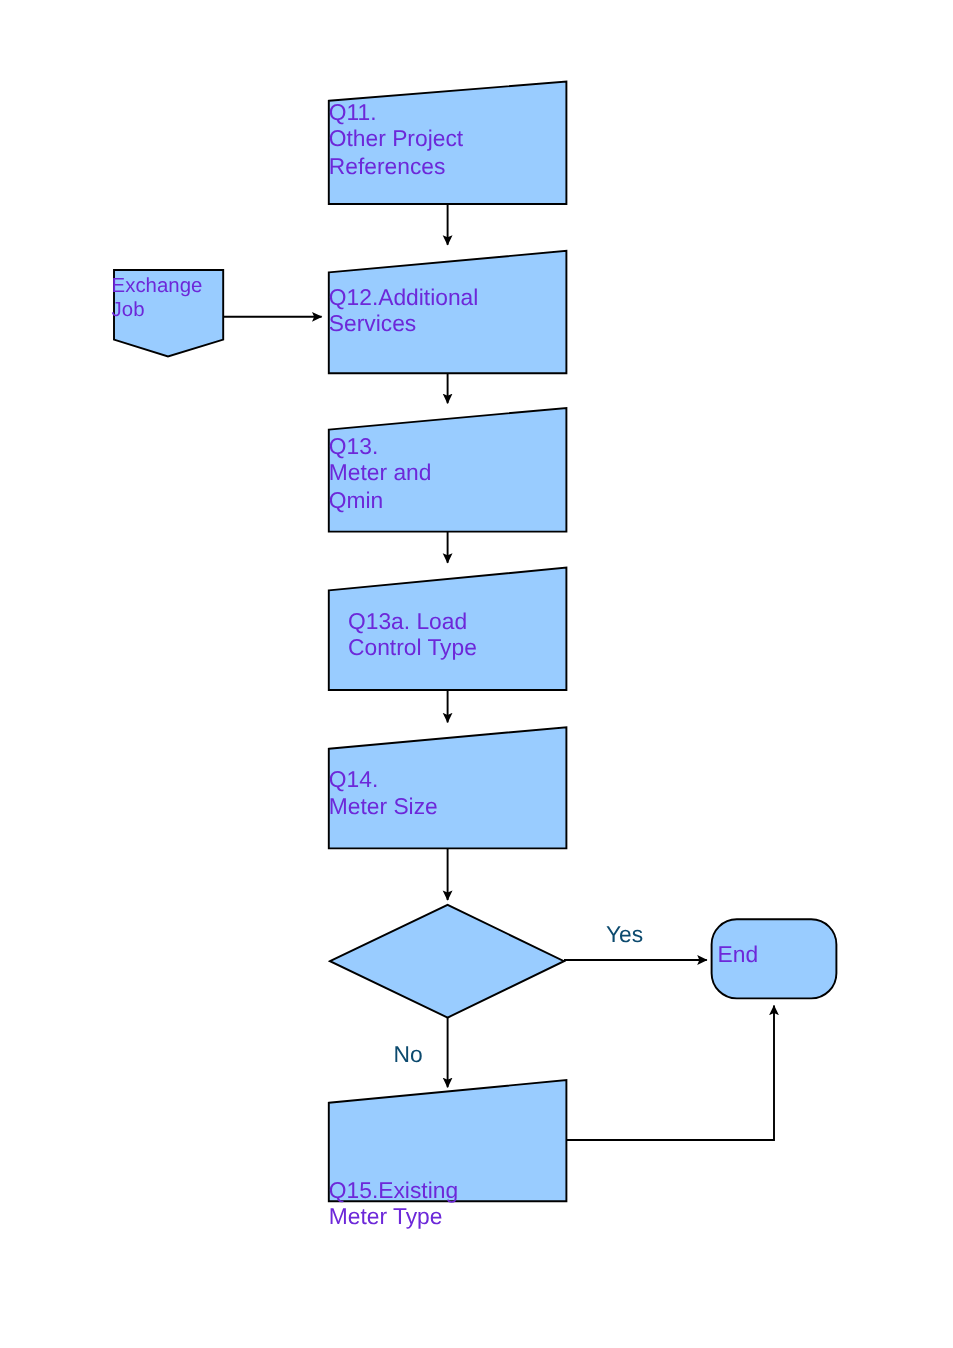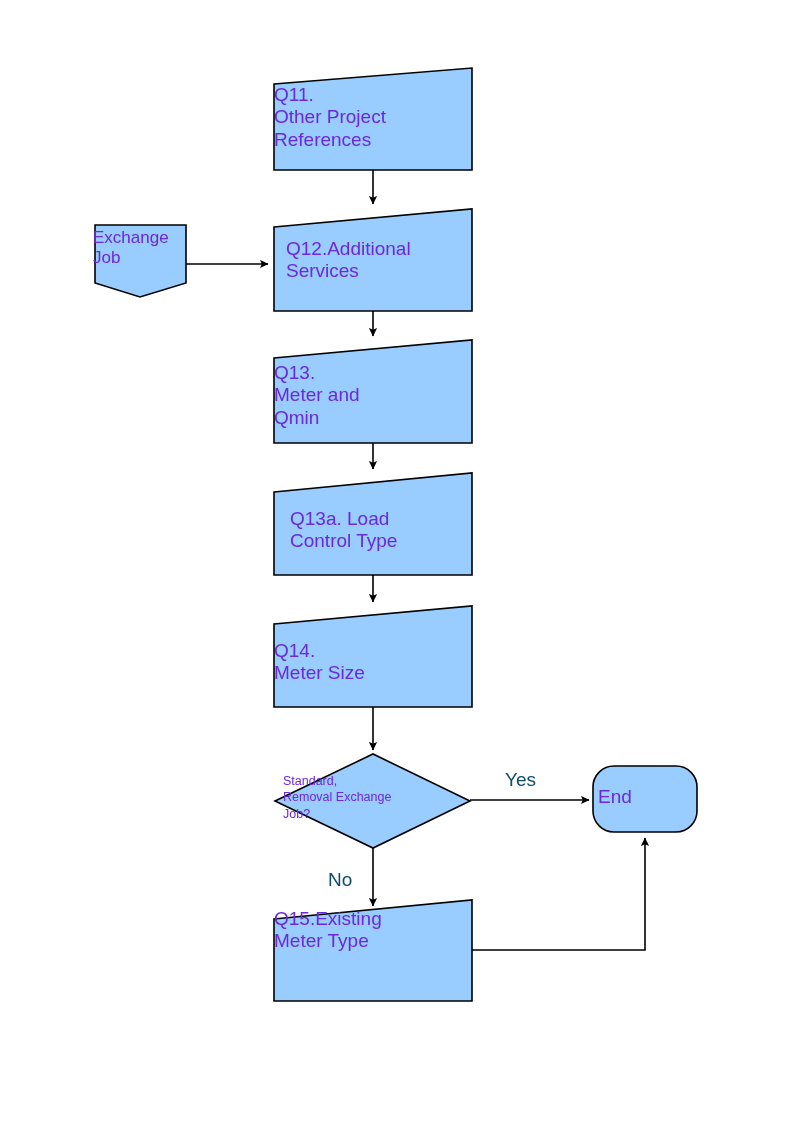--- a/index.html
+++ b/index.html
@@ -57,28 +57,28 @@
     font-family: "Liberation Sans", sans-serif;
     font-size: 19px;
     line-height: 1;
     white-space: nowrap;
   }
   .small-label {
     font-size: 12.5px;
     line-height: 1.3;
   }
   .lbl-q11  { left: 274px; top: 84px;  width: 198px; }
-  .lbl-q12  { left: 286px; top: 238px; width: 198px; }
+  .lbl-q12  { left: 274px; top: 238px; width: 198px; }
   .lbl-q13  { left: 274px; top: 362px; width: 198px; }
   .lbl-q13a { left: 274px; top: 508px; width: 166px; margin-left: 16px; }
   .lbl-q14  { left: 274px; top: 640px; width: 198px; }
   .lbl-dec  { left: 283px; top: 773px; width: 180px; }
   .lbl-end  { left: 598px; top: 786px; width: 96px; }
   .lbl-std  { left: 93px;  top: 228px; width: 94px;  font-size: 17px; }
-  .lbl-q15  { left: 274px; top: 908px; width: 182px; }
+  .lbl-q15  { left: 274px; top: 982px; width: 182px; }
   .lbl-yes  { left: 505px; top: 770px; }
   .lbl-no   { left: 328px; top: 870px; }
 </style>
 </head>
 <body>
 
 <div id="flow-root">
 
   <svg id="flow-svg" viewBox="0 0 794 1123" xmlns="http://www.w3.org/2000/svg">
     <defs>
@@ -137,23 +137,20 @@
   <div class="node-label lbl-q13">Q13.
 Meter and
 Qmin</div>
 
   <div class="node-label lbl-q13a">Q13a. Load
 Control Type</div>
 
   <div class="node-label lbl-q14">Q14.
 Meter Size</div>
 
-  <div class="node-label small-label lbl-dec">Standard,
-Removal Exchange
-Job?</div>
 
   <div class="node-label lbl-end">End</div>
 
   <div class="node-label lbl-q15">Q15.Existing
 Meter Type</div>
 
   <div class="edge-label lbl-yes">Yes</div>
 
   <div class="edge-label lbl-no">No</div>
 

